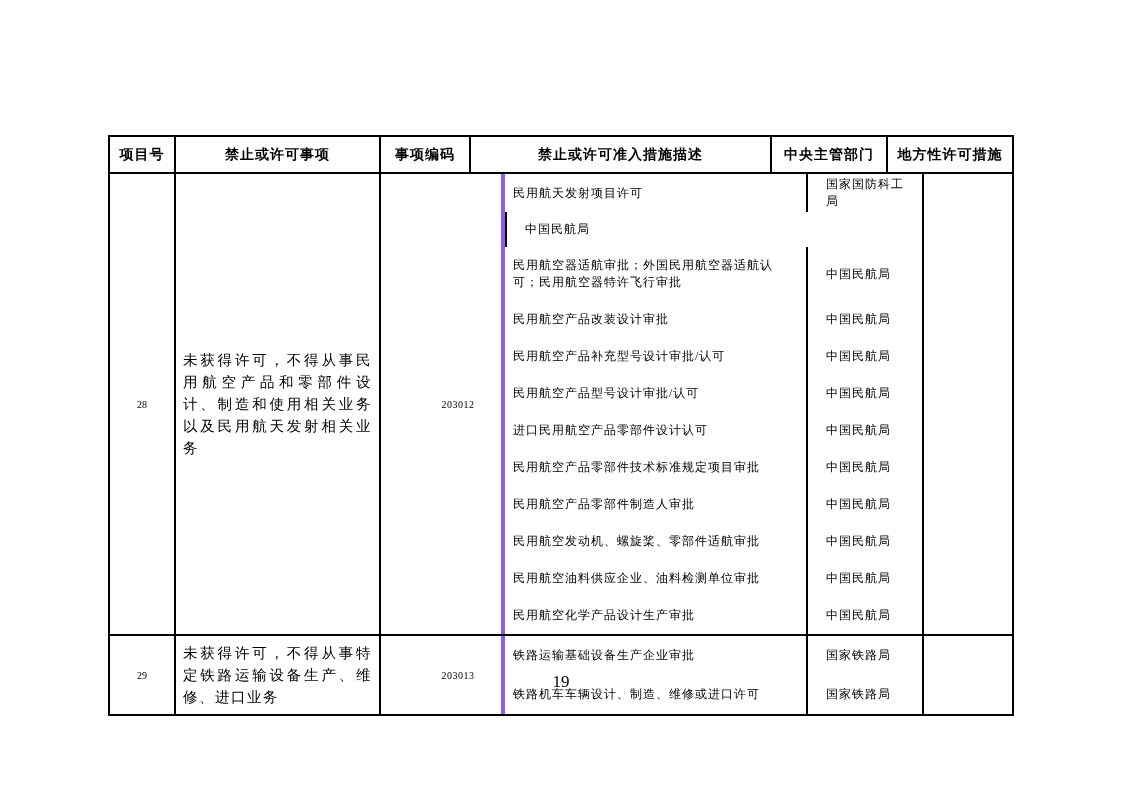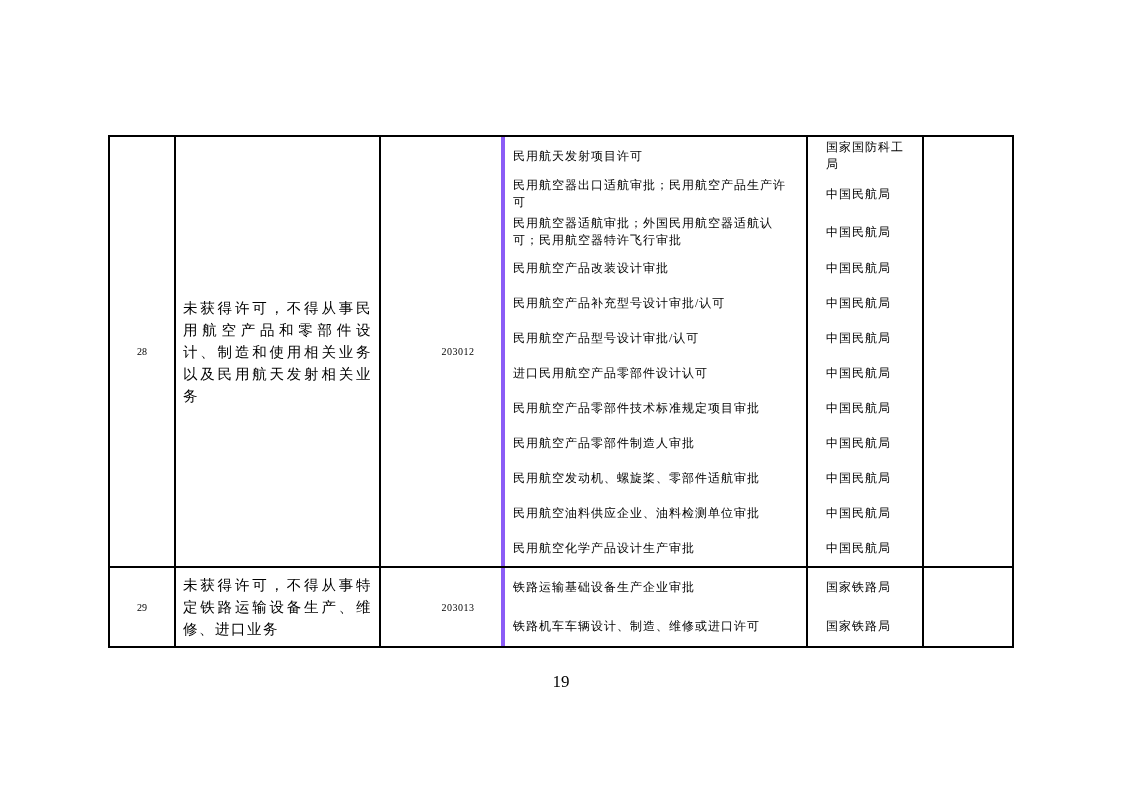--- a/index.html
+++ b/index.html
@@ -84,21 +84,21 @@
     flex: 1 0 auto;
     min-height: 35px;
   }
   .row-29 .mrow { min-height: 33px; }
   .mcell {
     width: 301px; flex: 0 0 301px;
     display: flex; align-items: center;
     font-size: 12px;
     line-height: 17px;
     letter-spacing: 1px;
-    padding: 2px 8px;
+    padding: 10px 8px;
   }
   .dcell {
     width: 116px; flex: 0 0 116px;
     display: flex; align-items: center;
     font-size: 12px;
     letter-spacing: 1px;
     padding: 2px 18px;
     border-left: 2px solid #000;
   }
   .cell-local {
@@ -112,32 +112,39 @@
     font-size: 17px;
   }
 </style>
 </head>
 <body>
 
 <div class="page">
 
   <div class="doc-table">
 
+    <div class="header-row">
+      <div class="hcell c-no">项目号</div>
+      <div class="hcell c-desc">禁止或许可事项</div>
+      <div class="hcell c-code">事项编码</div>
+      <div class="hcell c-meas">禁止或许可准入措施描述</div>
+      <div class="hcell c-dept">中央主管部门</div>
+      <div class="hcell c-local">地方性许可措施</div>
+    </div>
 
     <div class="data-row row-28">
       <div class="cell-no c-no">28</div>
       <div class="cell-desc c-desc">未获得许可，不得从事民用航空产品和零部件设计、制造和使用相关业务以及民用航天发射相关业务</div>
       <div class="cell-code c-code">203012</div>
       <div class="cell-md">
         <div class="mrow">
           <div class="mcell">民用航天发射项目许可</div>
           <div class="dcell">国家国防科工局</div>
         </div>
         <div class="mrow">
-          <div class="mcell">民用航空器出口适航审批；民用航空产品生产许可</div>
           <div class="dcell">中国民航局</div>
         </div>
         <div class="mrow">
           <div class="mcell">民用航空器适航审批；外国民用航空器适航认可；民用航空器特许飞行审批</div>
           <div class="dcell">中国民航局</div>
         </div>
         <div class="mrow">
           <div class="mcell">民用航空产品改装设计审批</div>
           <div class="dcell">中国民航局</div>
         </div>

